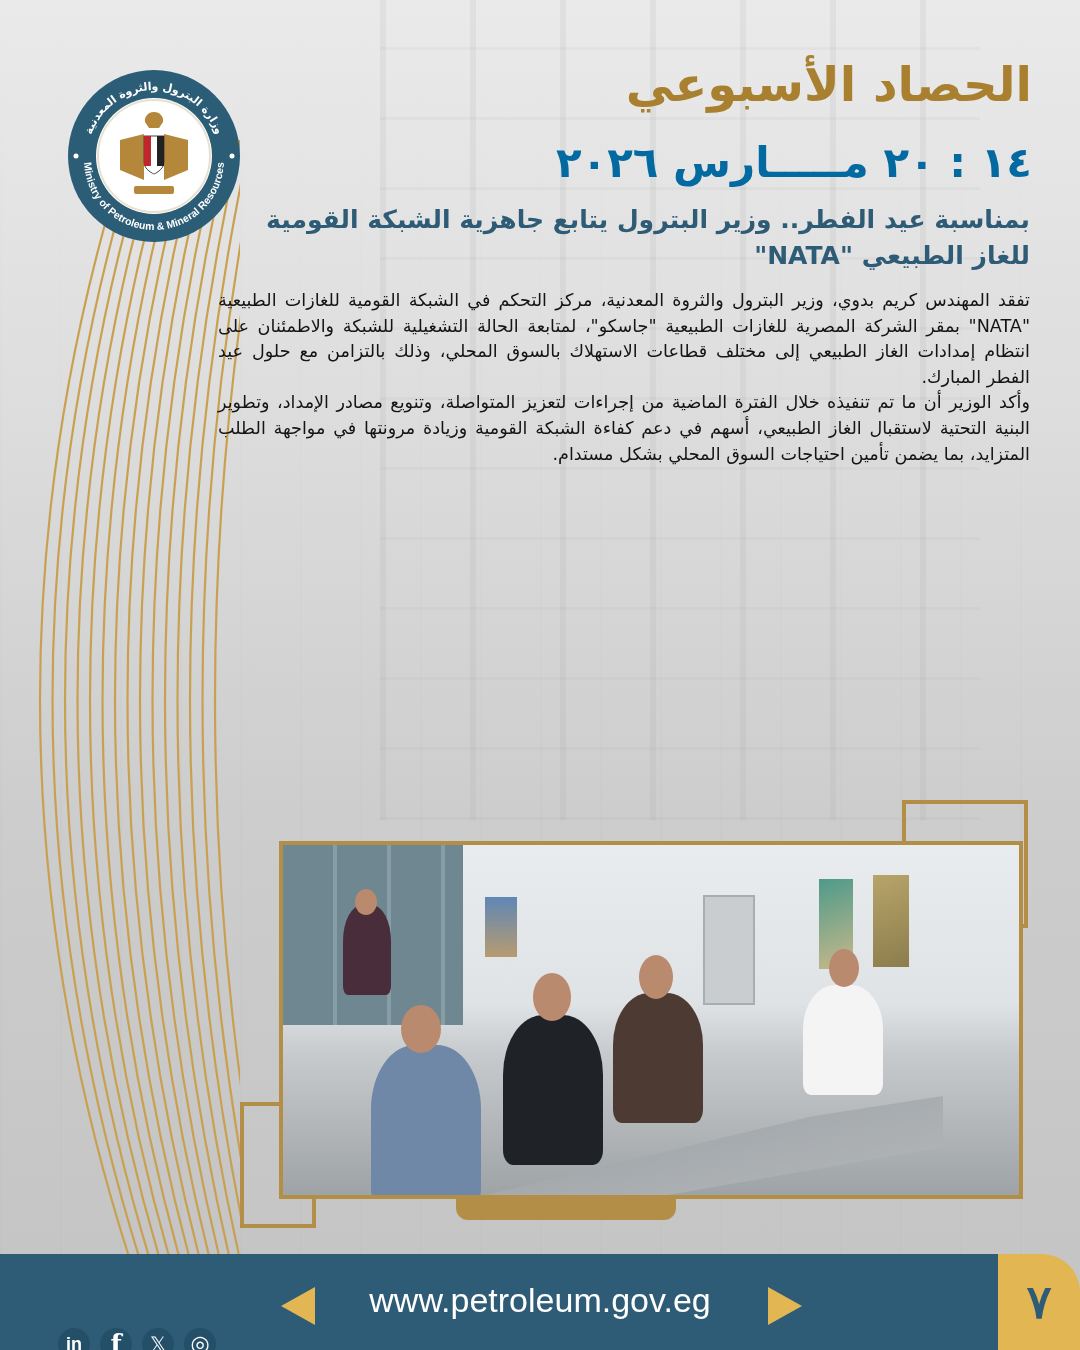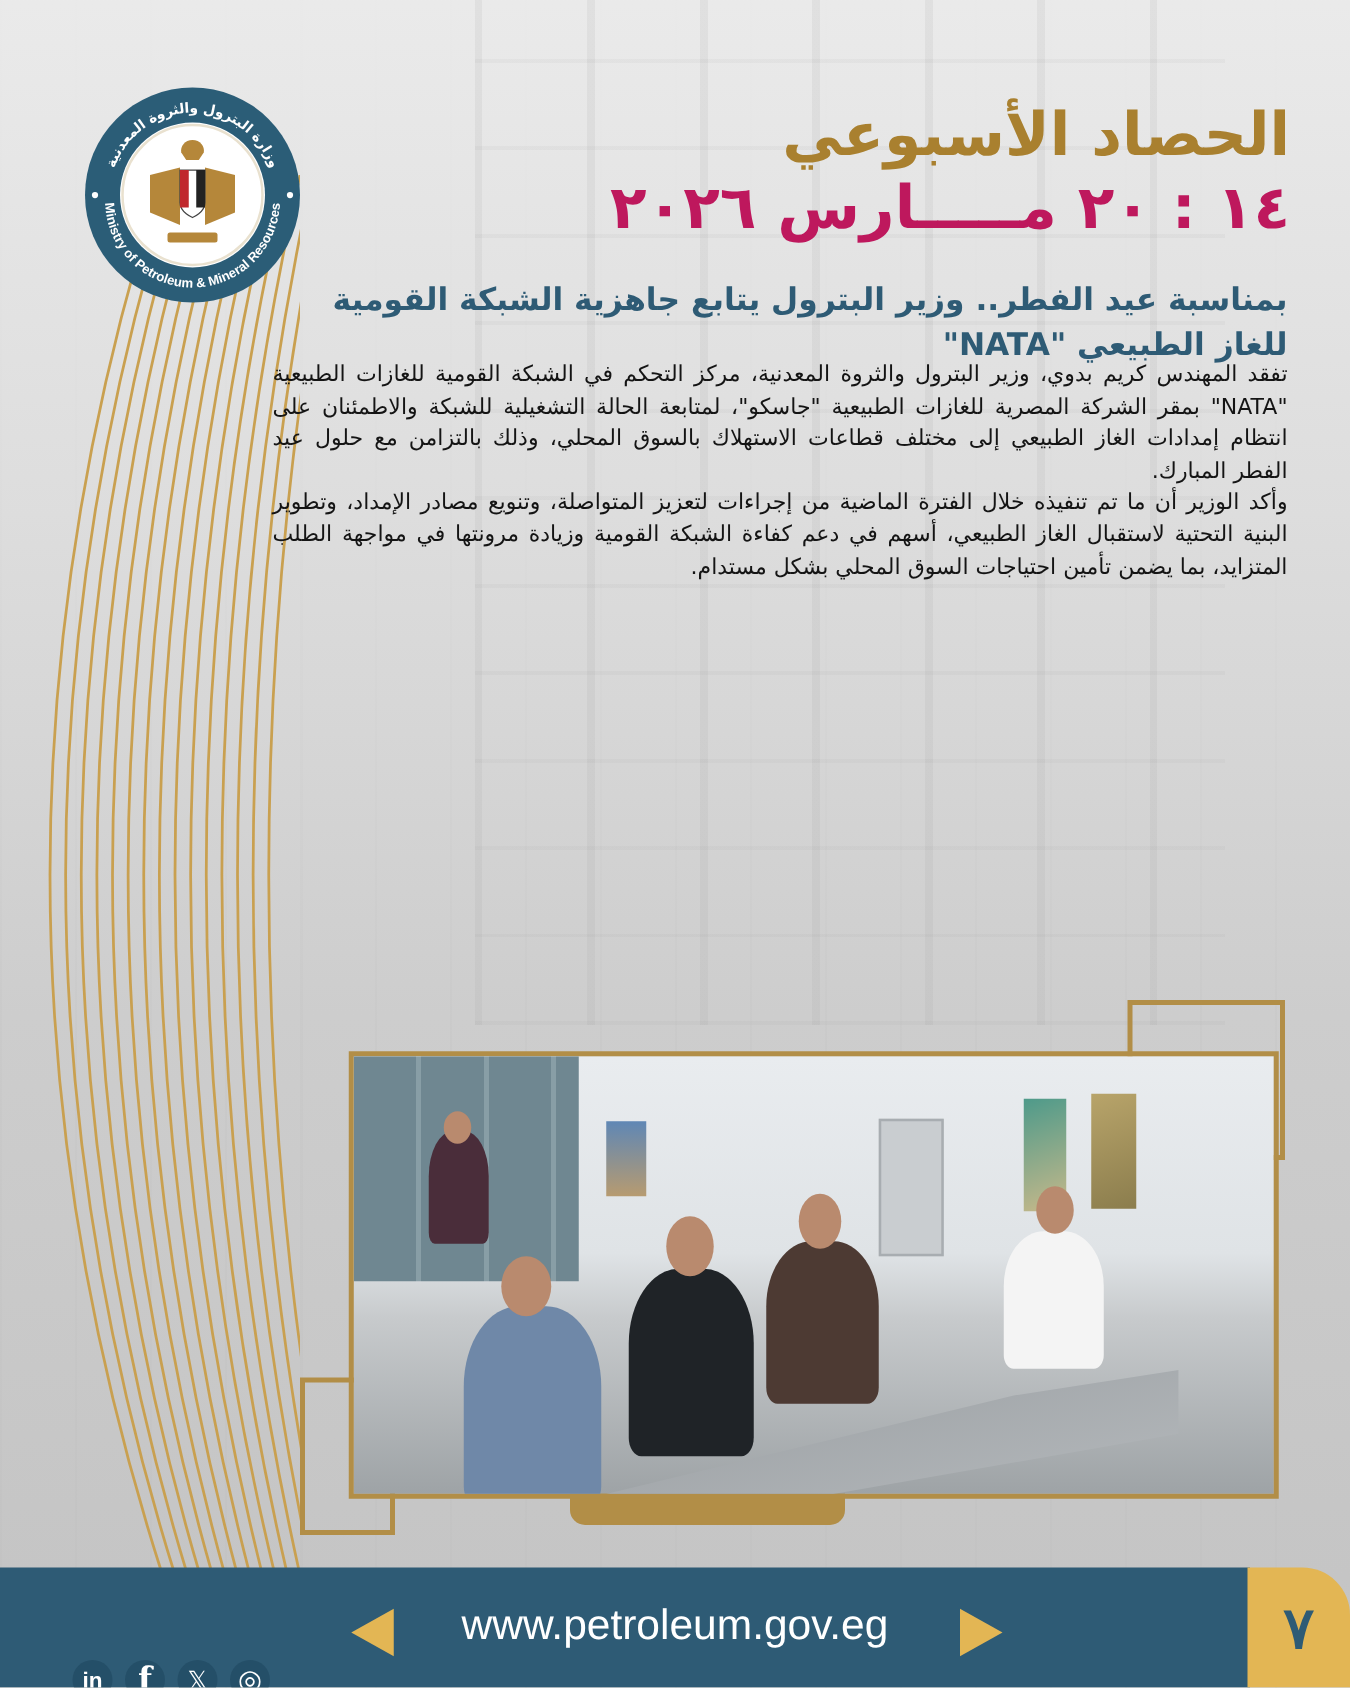--- a/index.html
+++ b/index.html
@@ -25,31 +25,31 @@
     .arcs {
       position: absolute; left: 0; top: 140px; width: 240px; height: 1120px;
       pointer-events: none;
     }
     .logo {
       position: absolute; left: 66px; top: 68px; width: 176px; height: 176px;
     }
     .title {
       position: absolute; right: 48px; top: 56px;
       font-family: "DejaVu Sans", sans-serif; font-weight: bold;
-      font-size: 48px; color: #a9802f; direction: rtl; text-align: left; margin-top: 24px;
+      font-size: 48px; color: #a9802f; direction: rtl; text-align: left;
     }
     .date {
       position: absolute; right: 48px; top: 138px;
-      font-weight: bold; font-size: 48px; color: #be185d; direction: rtl;
+      font-weight: bold; font-size: 42px; color: #0369a1; direction: rtl;
       letter-spacing: 1px;
     }
     .headline {
       position: absolute; right: 50px; top: 202px; width: 780px;
       font-weight: bold; font-size: 25px; line-height: 36px; color: #2e5b75;
-      direction: rtl; text-align: right; margin-top: 20px;
+      direction: rtl; text-align: right;
     }
     .body-text {
       position: absolute; right: 50px; top: 288px; width: 812px;
       font-weight: normal; font-size: 17.6px; line-height: 25.6px; color: #141414;
       direction: rtl; text-align: justify; text-align-last: right;
     }
     .body-text p { margin: 0; }
     .frame-tr {
       position: absolute; left: 902px; top: 800px; width: 126px; height: 128px;
       border: 4px solid #b28e47;

